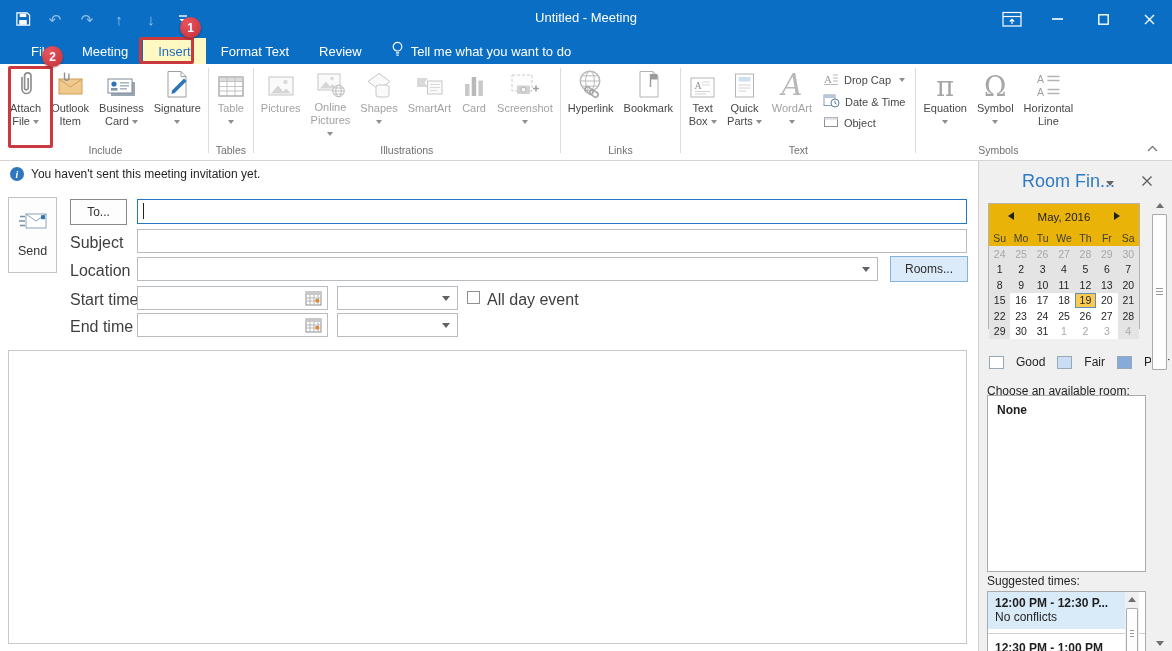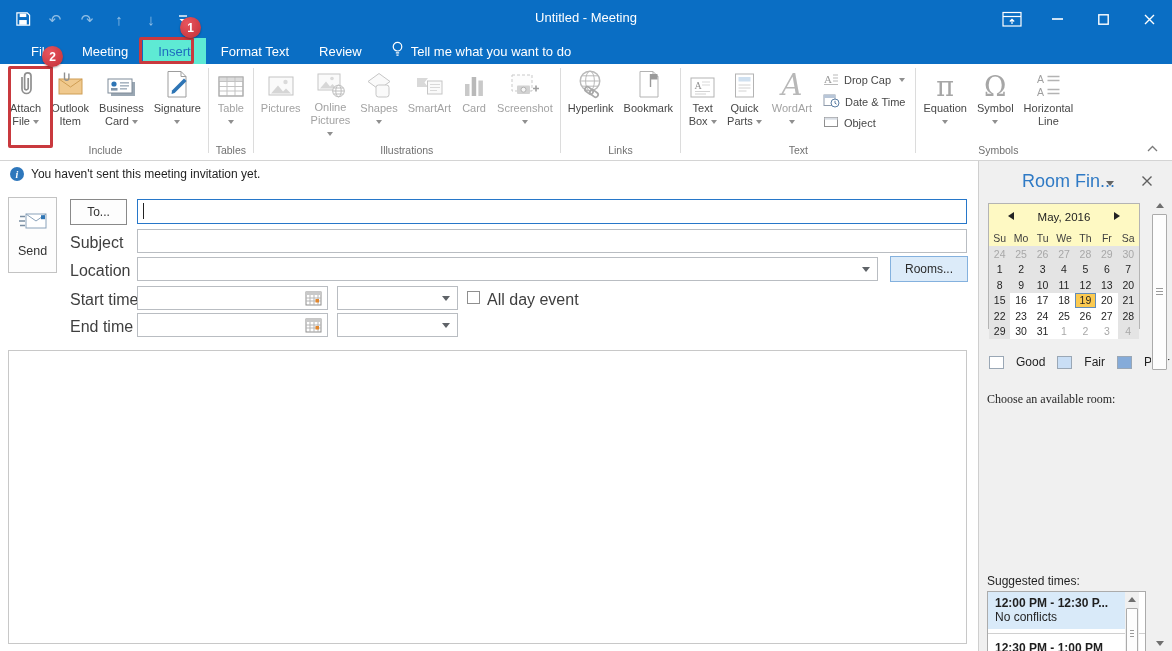--- a/index.html
+++ b/index.html
@@ -13,21 +13,21 @@
   .qat .qi{width:18px;height:18px;display:flex;align-items:center;justify-content:center;font-size:15px;line-height:1;}
   .qi.dim{opacity:.55;}
   .win-title{position:absolute;left:0;right:0;top:10px;text-align:center;color:#fff;font-size:13px;pointer-events:none;}
   .winbtns{position:absolute;right:0;top:0;height:38px;display:flex;align-items:center;}
   .wb{width:46px;height:38px;display:flex;align-items:center;justify-content:center;color:#fff;}
   .ribopts{position:absolute;right:140px;top:0;width:40px;height:38px;display:flex;align-items:center;justify-content:center;}
 
   
   .tabrow{position:absolute;left:0;top:38px;width:1172px;height:26px;background:#0a6ec4;display:flex;align-items:stretch;padding-left:16px;font-size:13px;color:#fff;}
   .tab{display:flex;align-items:center;padding:0 15px;cursor:default;white-space:nowrap;}
-  .tab.active{background:#5eead4;color:#1e6bbf;}
+  .tab.active{background:#fef9c3;color:#1e6bbf;}
   .tellme{display:flex;align-items:center;gap:7px;margin-left:14px;white-space:nowrap;}
 
   
   .ribbon{position:absolute;left:0;top:64px;width:1172px;height:97px;background:#fff;border-bottom:1px solid #d4d4d4;display:flex;align-items:stretch;padding-left:5px;}
   .rgroup{display:flex;flex-direction:column;}
   .grow{flex:1;display:flex;align-items:flex-start;}
   .glabel{height:17px;font-size:10.5px;color:#707070;text-align:center;line-height:14px;}
   .gdiv{width:1px;background:#dcdcdc;margin:4px 2px 7px 2px;}
   .rbtn{height:76px;display:flex;flex-direction:column;align-items:center;padding:2px 5px 0 5px;min-width:36px;}
   .ric{height:36px;display:flex;align-items:flex-end;justify-content:center;padding-bottom:2px;}
@@ -66,21 +66,21 @@
             font-size:12px;color:#2b2b2b;display:flex;align-items:center;justify-content:center;}
   .calpick{position:absolute;right:5px;top:4px;}
   .chk{position:absolute;width:13px;height:13px;background:#fff;border:1px solid #8f8f8f;}
   .bodybox{position:absolute;left:8px;top:189px;width:959px;height:294px;background:#fff;border:1px solid #c8c8c8;}
 
   
   .panel{position:absolute;left:978px;top:161px;width:194px;height:490px;background:#f0f0f0;border-left:1px solid #cfcfcf;}
   .rf-title{position:absolute;left:10px;top:10px;font-size:18px;color:#2f7ac5;white-space:nowrap;margin-left:33px;}
   .rf-car{position:absolute;left:127px;top:20px;width:0;height:0;border-left:4.5px solid transparent;border-right:4.5px solid transparent;border-top:5px solid #666;}
   .rf-close{position:absolute;left:160px;top:12px;width:16px;height:16px;display:flex;align-items:center;justify-content:center;}
-  .calbox{position:absolute;left:9px;top:42px;width:152px;height:126px;background:#fef9c3;border:1px solid #b4b4b4;}
+  .calbox{position:absolute;left:9px;top:42px;width:152px;height:126px;background:#eab308;border:1px solid #b4b4b4;}
   .calnav{position:relative;height:26px;display:flex;align-items:center;justify-content:center;font-size:11.5px;color:#222;}
   .navarrow{position:absolute;top:8px;width:0;height:0;}
   .navarrow.l{left:19px;border-top:4.5px solid transparent;border-bottom:4.5px solid transparent;border-right:6px solid #222;}
   .navarrow.r{right:19px;border-top:4.5px solid transparent;border-bottom:4.5px solid transparent;border-left:6px solid #222;}
   .calhead,.calrow{display:grid;grid-template-columns:repeat(7,1fr);}
   .calhead{height:16px;font-size:10.5px;color:#3f3f3f;}
   .calhead div{display:flex;align-items:center;justify-content:center;}
   .calrow{height:15.5px;font-size:10.5px;}
   .cc{display:flex;align-items:center;justify-content:center;color:#1f1f1f;background:#fff;}
   .cc.g{background:#e4e4e4;}
@@ -614,21 +614,24 @@
 
     <div class="legend" id="legend-host">
         <span class="sw" style="background: rgb(255, 255, 255);"></span>
         <span>Good</span>
         <span class="sw" style="background: rgb(201, 222, 245);"></span>
         <span>Fair</span>
         <span class="sw" style="background: rgb(133, 171, 217);"></span>
         <span>Poor</span>
       </div>
 
-    <div class="rf-label" style="top:231px;font-family:Liberation Serif, serif;">Choose an available room:</div>
+    <div class="rf-label" style="top:223px;">Choose an available room:</div>
+    <div class="roomlist" id="room-list">
+        <div>None</div>
+      </div>
 
     <div class="rf-label" style="top:413px;">Suggested times:</div>
     <div class="sugglist" id="sugg-list">
         <div class="sg-item sel" style="width: 138px;">
           <div class="t">12:00 PM - 12:30 P...</div>
           <div>No conflicts</div>
         </div>
         <div class="sg-div"></div>
         <div class="sg-item">
           <div class="t">12:30 PM - 1:00 PM</div>

